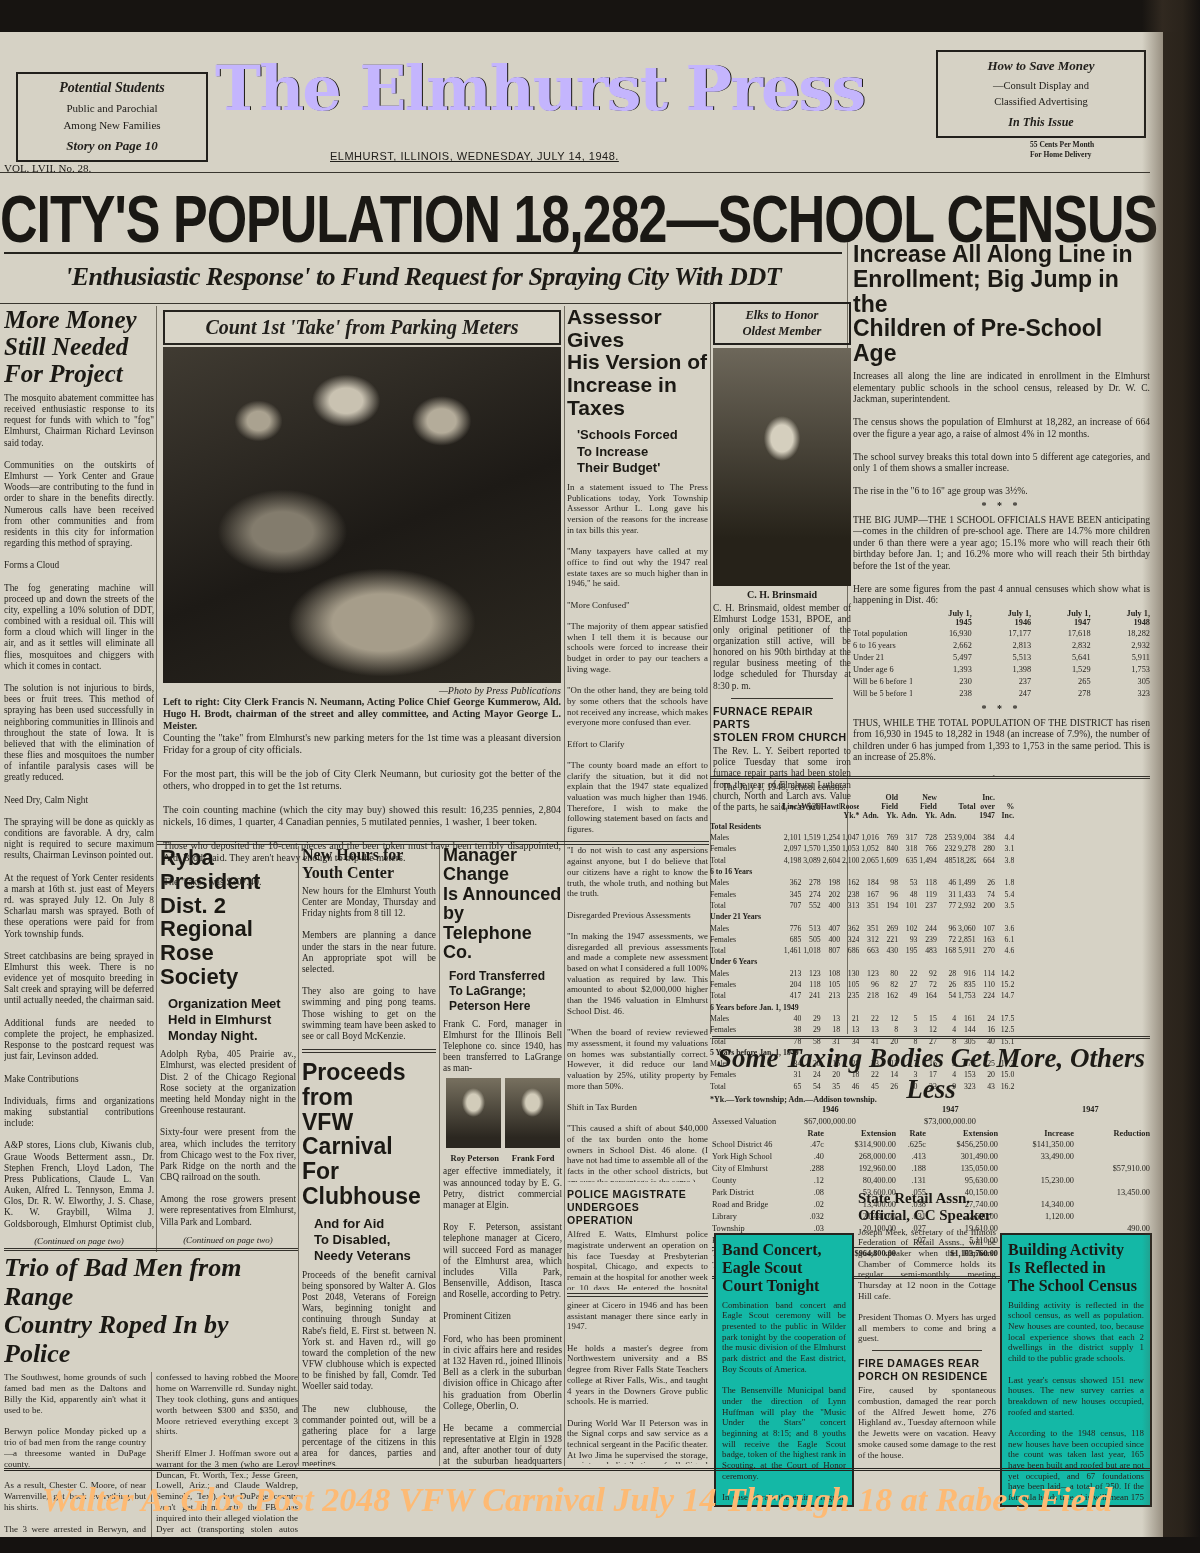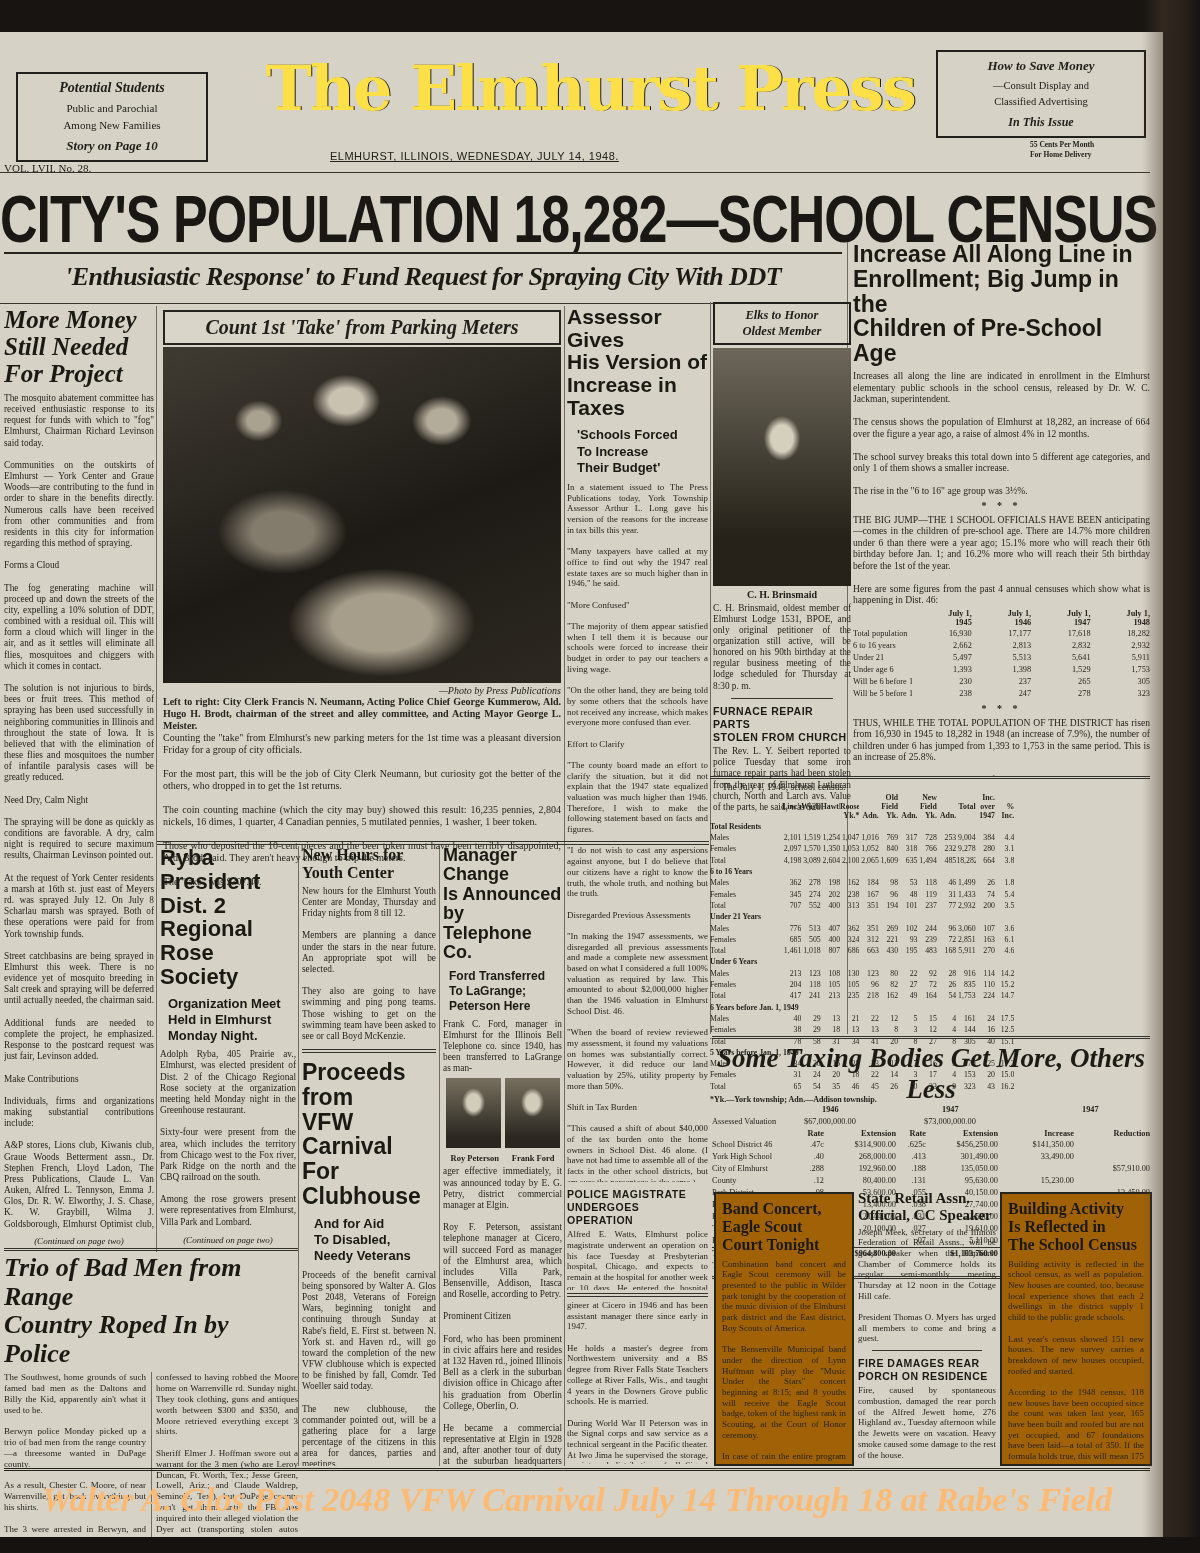--- a/index.html
+++ b/index.html
@@ -12,22 +12,22 @@
   .scan-bottom{position:absolute;left:0;bottom:0;width:1200px;height:16px;background:#151210;}
   .abs{position:absolute;}
   .pre{white-space:pre-line;}
   .just{text-align:justify;}
   .body-txt{font-size:9.3px;line-height:1.2;color:#26241f;}
   .clip{overflow:hidden;}
   .earbox{border:2px solid #22201c;padding:6px 4px;text-align:center;}
   .ear1{font-style:italic;font-weight:bold;font-size:14px;margin-bottom:4px;}
   .ear2{font-size:11px;line-height:1.5;}
   .ear3{font-style:italic;font-weight:bold;font-size:13px;margin-top:5px;}
-  .mast-title{font-family:"DejaVu Serif",serif;font-weight:bold;font-size:62px;text-align:right;
-      letter-spacing:-2px;color:#fde047;text-shadow:1px 0 #17150f;}
+  .mast-title{font-family:"DejaVu Serif",serif;font-weight:bold;font-size:62px;text-align:left;
+      letter-spacing:-2px;color:#c4b5fd;text-shadow:1px 0 #17150f;}
   .dateline{font-family:"Liberation Sans",sans-serif;font-size:11px;letter-spacing:.5px;text-decoration:underline;}
   .vol{font-size:11px;}
   .price{font-weight:bold;font-size:7.5px;line-height:1.3;}
   .hr{background:#39362f;height:1px;}
   .dblhr{border-top:1px solid #33312b;border-bottom:1px solid #33312b;height:2px;}
   .headline{font-family:"Liberation Sans",sans-serif;font-weight:bold;font-size:52px;letter-spacing:-1px;
       text-align:center;white-space:nowrap;color:#1a1814;}
   .stretch{display:inline-block;transform:scaleY(1.30);transform-origin:center top;}
   .subhead{font-style:italic;font-weight:bold;font-size:26px;text-align:center;letter-spacing:-0.5px;
       border-top:2px solid #26241f;padding-top:8px;color:#1d1b16;}
@@ -55,21 +55,21 @@
   .cap-lead{font-weight:bold;}
   .minihead{font-family:"Liberation Sans",sans-serif;font-weight:bold;font-size:10.5px;letter-spacing:.5px;line-height:1.25;color:#1b1914;}
   .datatable{width:100%;border-collapse:collapse;font-size:8.3px;color:#26241f;table-layout:fixed;}
   .datatable td,.datatable th{padding:0;text-align:right;line-height:1.45;overflow:hidden;white-space:nowrap;}
   .datatable td:first-child,.datatable th:first-child{text-align:left;}
   .datatable th{font-weight:bold;white-space:pre-line;line-height:1.15;vertical-align:bottom;}
   .sec{font-weight:bold;text-align:left !important;}
   .tbl-caption{font-size:9.5px;margin-bottom:2px;}
   .footnote{font-size:8px;font-weight:bold;margin-top:3px;}
   .taxtitle{font-style:italic;font-weight:bold;font-size:27px;text-align:center;letter-spacing:0;color:#1d1b16;}
-  .boxed{border:2px solid #26241f;padding:6px 6px;background:#a16207;}
+  .boxed{border:2px solid #26241f;padding:6px 6px;background:#14b8a6;margin-top:41px;}
   .cont{font-style:italic;text-align:center;font-size:9px;margin-top:3px;}
   .sep{text-align:center;font-weight:bold;font-size:10px;letter-spacing:4px;margin:3px 0;}
   .banner{font-style:italic;font-weight:bold;font-size:34px;white-space:nowrap;text-align:center;
       border-top:3px double #26241f;padding-top:10px;color:#fdba74;}
   .twocol{column-count:2;column-gap:10px;column-rule:1px solid #716c60;}
 </style>
 </head>
 <body>
 
 <div class="page">

